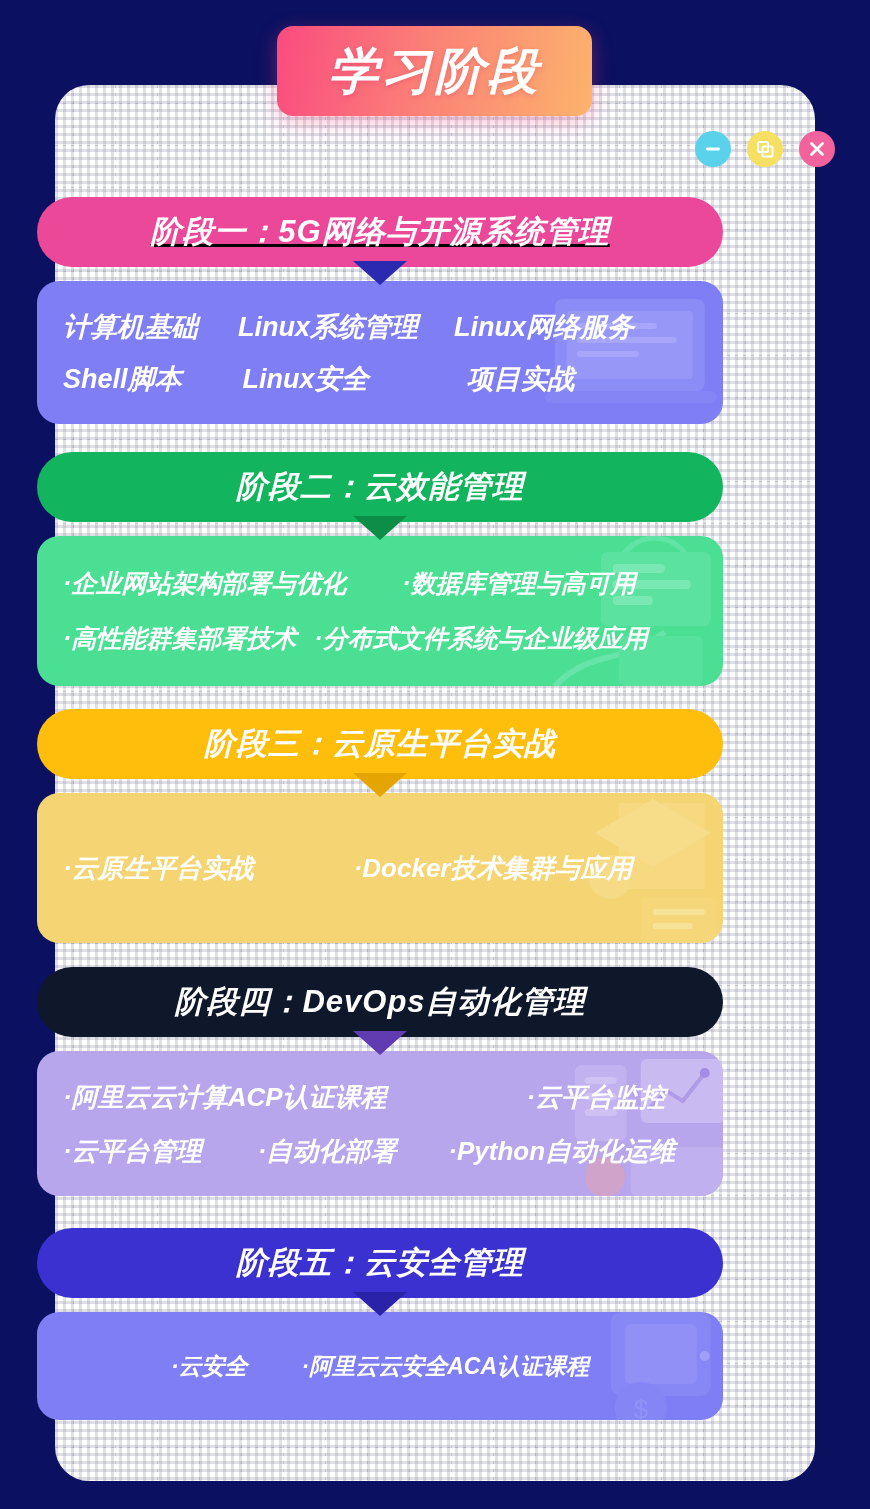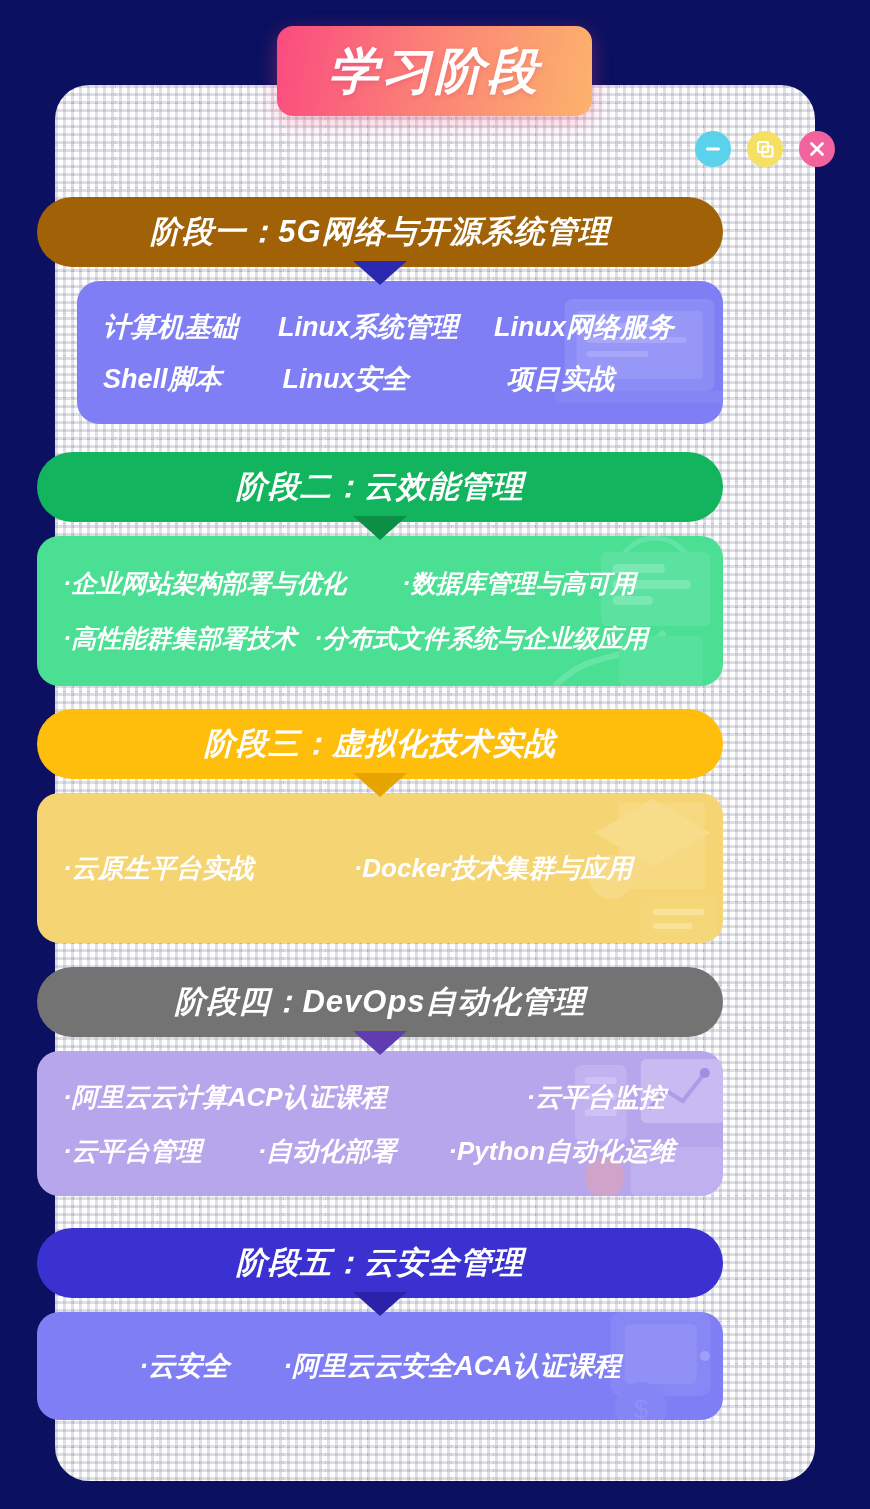--- a/index.html
+++ b/index.html
@@ -188,52 +188,52 @@
     top: 0;
     bottom: 0;
     width: 46%;
     z-index: 1;
     opacity: 0.5;
     pointer-events: none;
   }
 
   
   #stage-1 { top: 197px; }
-  #stage-1 .stage-header { background: #a16207; }
+  #stage-1 .stage-header { background: #ec4899; text-decoration: underline; }
   #stage-1 .arrow { border-top: 24px solid #2b29b0; }
-  #stage-1 .stage-body { height: 143px; background: #7f7ef4; margin-left: 40px; }
+  #stage-1 .stage-body { height: 143px; background: #7f7ef4; }
   #stage-1 .row { font-size: 27px; line-height: 52px; }
 
   
   #stage-2 { top: 452px; }
   #stage-2 .stage-header { background: #12b45d; }
   #stage-2 .arrow { border-top: 24px solid #0c8e47; }
   #stage-2 .stage-body { height: 150px; background: #4bdf94; }
   #stage-2 .row { font-size: 25px; line-height: 55px; }
 
   
   #stage-3 { top: 709px; }
   #stage-3 .stage-header { background: #ffbe0c; }
   #stage-3 .arrow { border-top: 24px solid #e5a400; }
   #stage-3 .stage-body { height: 150px; background: #f5d573; }
   #stage-3 .row { font-size: 26px; line-height: 55px; }
 
   
   #stage-4 { top: 967px; }
-  #stage-4 .stage-header { background: #737373; }
+  #stage-4 .stage-header { background: #0f172a; }
   #stage-4 .arrow { border-top: 24px solid #613cb0; }
   #stage-4 .stage-body { height: 145px; background: #b8a6ec; }
   #stage-4 .row { font-size: 26px; line-height: 54px; gap: 8px; }
 
   
   #stage-5 { top: 1228px; }
   #stage-5 .stage-header { background: #3a31d0; }
   #stage-5 .arrow { border-top: 24px solid #2a22a8; }
   #stage-5 .stage-body { height: 108px; background: #7f7ef4; }
-  #stage-5 .row { font-size: 27px; line-height: 104px; }
+  #stage-5 .row { font-size: 23px; line-height: 104px; }
 
   .center-row { justify-content: center; }
 </style>
 </head>
 <body>
 
 <div id="poster">
 
   <div id="card">
     <div id="gridlines">
@@ -382,21 +382,21 @@
           <span class="item">·高性能群集部署技术</span>
           <span style="width:18px"></span>
           <span class="item">·分布式文件系统与企业级应用</span>
         </div>
       </div>
     </div>
   </div>
 
   <div class="stage" id="stage-3">
     <div class="stage-header">
-      <span class="stage-title">阶段三：虚拟化技术实战</span>
+      <span class="stage-title">阶段三：云原生平台实战</span>
       <span class="arrow"></span>
     </div>
     <div class="stage-body">
       <div class="art">
         <svg width="100%" height="100%" viewBox="0 0 320 150" preserveAspectRatio="xMidYMid slice">
           <polygon points="214,10 300,10 300,96 214,96" fill="#f7dd8e"></polygon>
           <polygon points="190,40 248,6 306,40 248,74" fill="#f9e3a2"></polygon>
           <circle cx="206" cy="84" r="22" fill="#f8df97"></circle>
           <rect x="236" y="104" width="76" height="46" rx="6" fill="#f6d981"></rect>
           <rect x="248" y="116" width="52" height="6" rx="3" fill="#fceec0"></rect>

